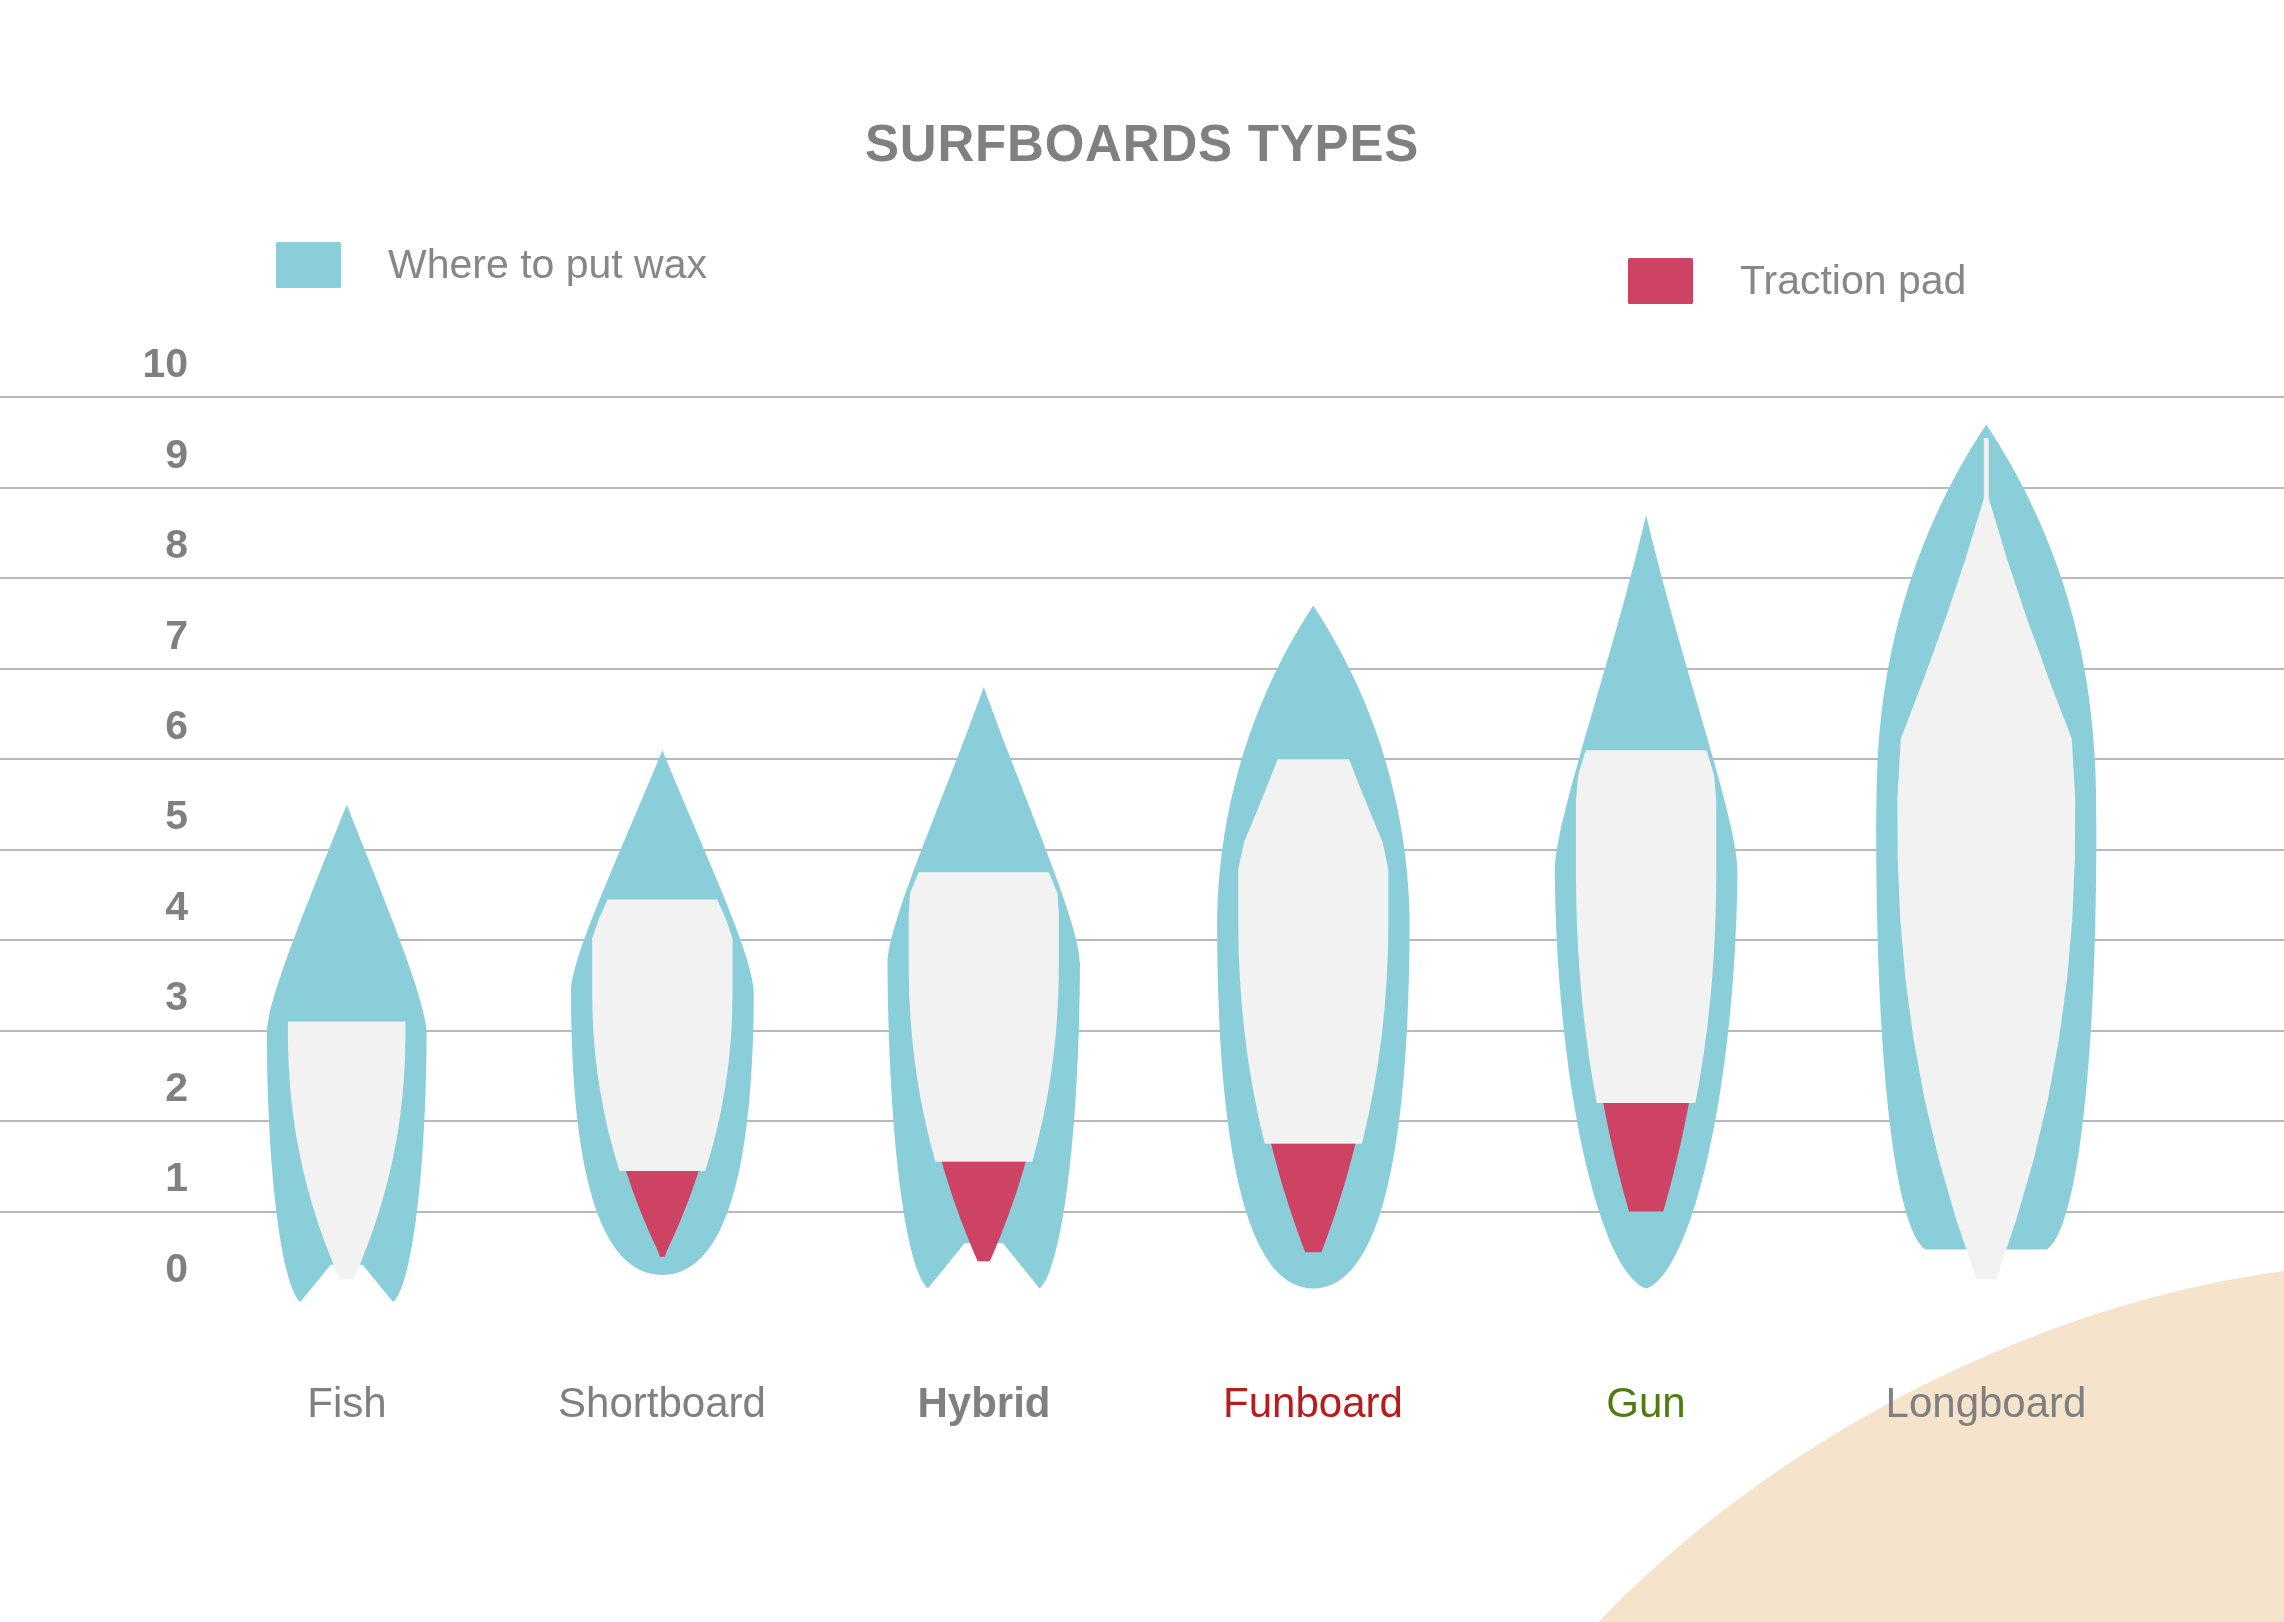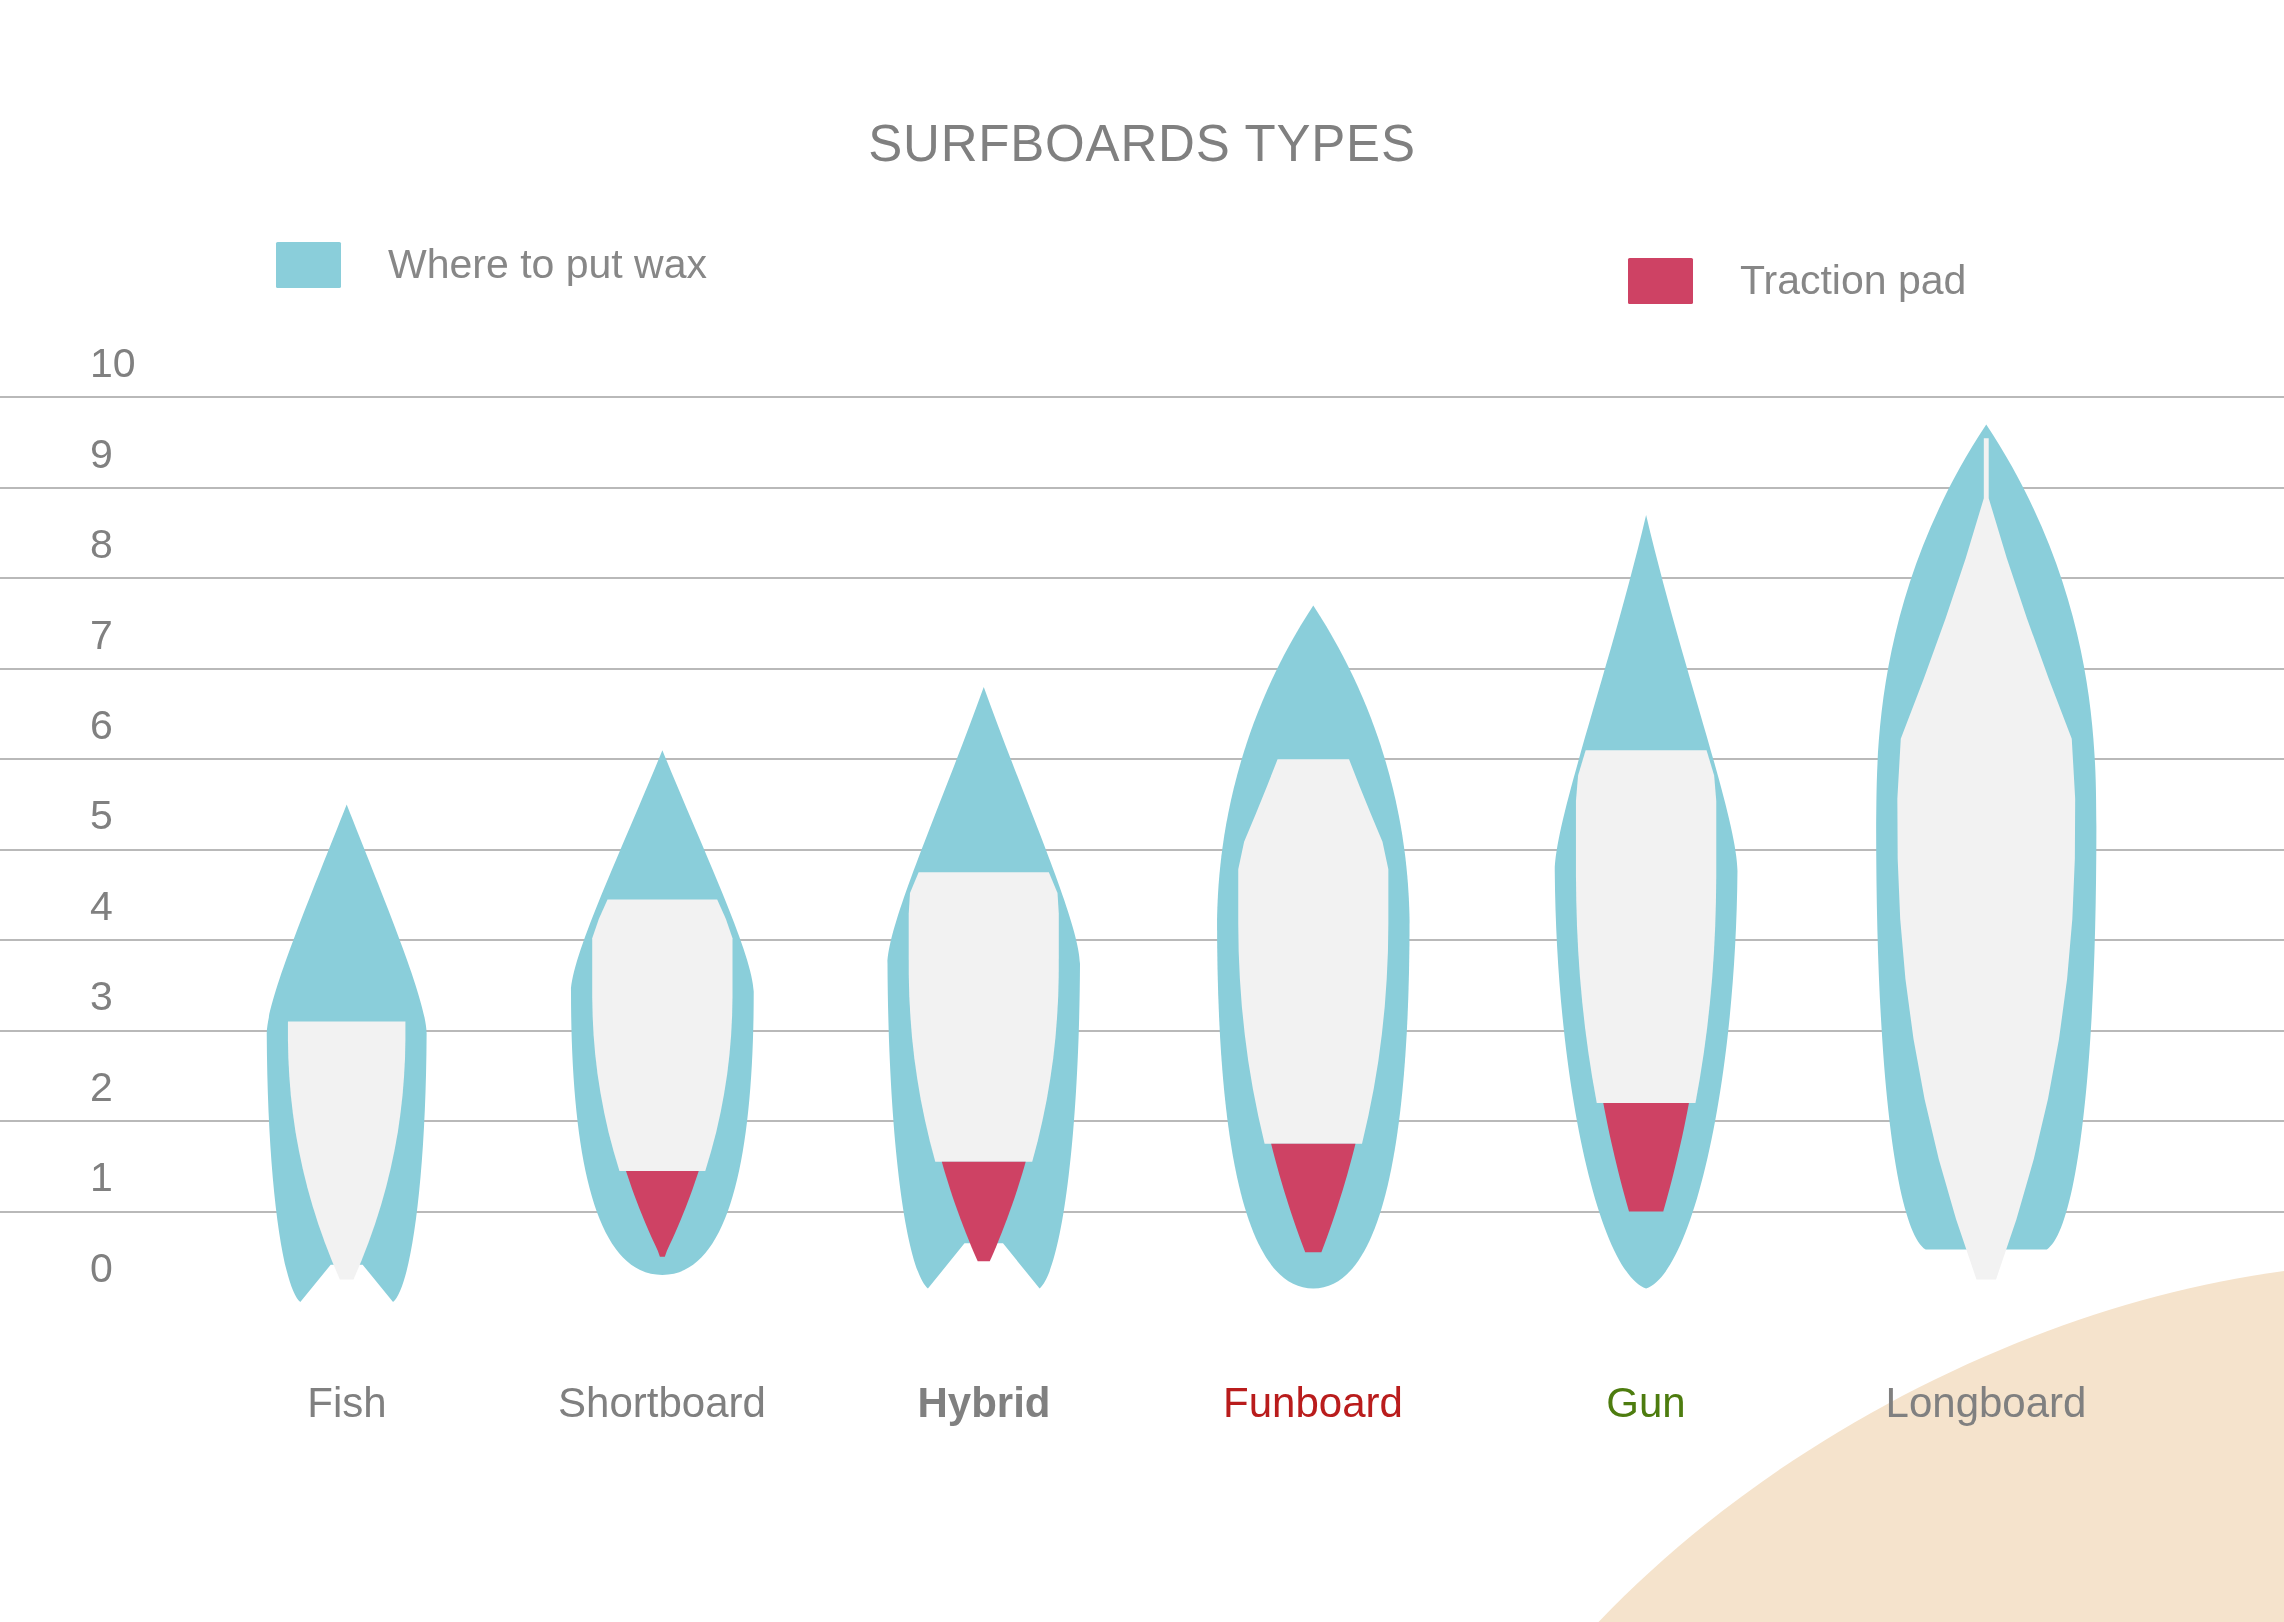--- a/index.html
+++ b/index.html
@@ -10,40 +10,40 @@
     background:#ffffff;
   }
   #stage{position:absolute;inset:0;width:2284px;height:1622px;}
   .sand{
     position:absolute;right:0;bottom:0;width:816px;height:351px;
     overflow:hidden;pointer-events:none;
   }
   .sand svg{display:block;}
   .chart-title{
     position:absolute;left:0;top:114px;width:2284px;text-align:center;
-    font-size:51px;font-weight:400;color:#808080;letter-spacing:0.8px;
+    font-size:51px;font-weight:700;color:#808080;letter-spacing:0.8px;
     font-family:"Liberation Sans","DejaVu Sans",sans-serif;
   }
   .legend{position:absolute;top:241px;left:0;width:2284px;height:70px;}
   .legend-item{position:absolute;display:flex;align-items:center;}
   .legend-item.wax{left:276px;top:0;text-align:center;}
   .legend-item.pad{left:1628px;top:16px;}
   .legend-swatch{width:65px;height:46px;display:block;border-radius:1.6px;}
   .legend-label{
     margin-left:47px;font-size:41px;color:#878787;font-weight:400;
     white-space:nowrap;
   }
   .plot{position:absolute;left:0;top:0;width:2284px;height:1622px;}
   .gridlines{position:absolute;left:0;top:0;width:2284px;height:1387px;}
   .gridline{
     position:absolute;left:0;width:2284px;height:2.4px;background:#b9b9b9;
   }
   .ytick{
-    position:absolute;width:98px;
-    font-size:41px;color:#8a8a8a;font-weight:400;
+    position:absolute;width:98px;text-align:right;
+    font-size:41px;color:#8a8a8a;font-weight:700;
   }
   .boards{position:absolute;left:0;top:0;width:2284px;height:1436px;}
   .board{position:absolute;}
   .board svg{display:block;overflow:visible;}
   .xlabels{position:absolute;left:0;top:1379px;width:2284px;height:73px;}
   .xlabel{
     position:absolute;
     font-size:42px;color:#808080;font-weight:400;white-space:nowrap;
     transform:translateX(-50%);
   }

